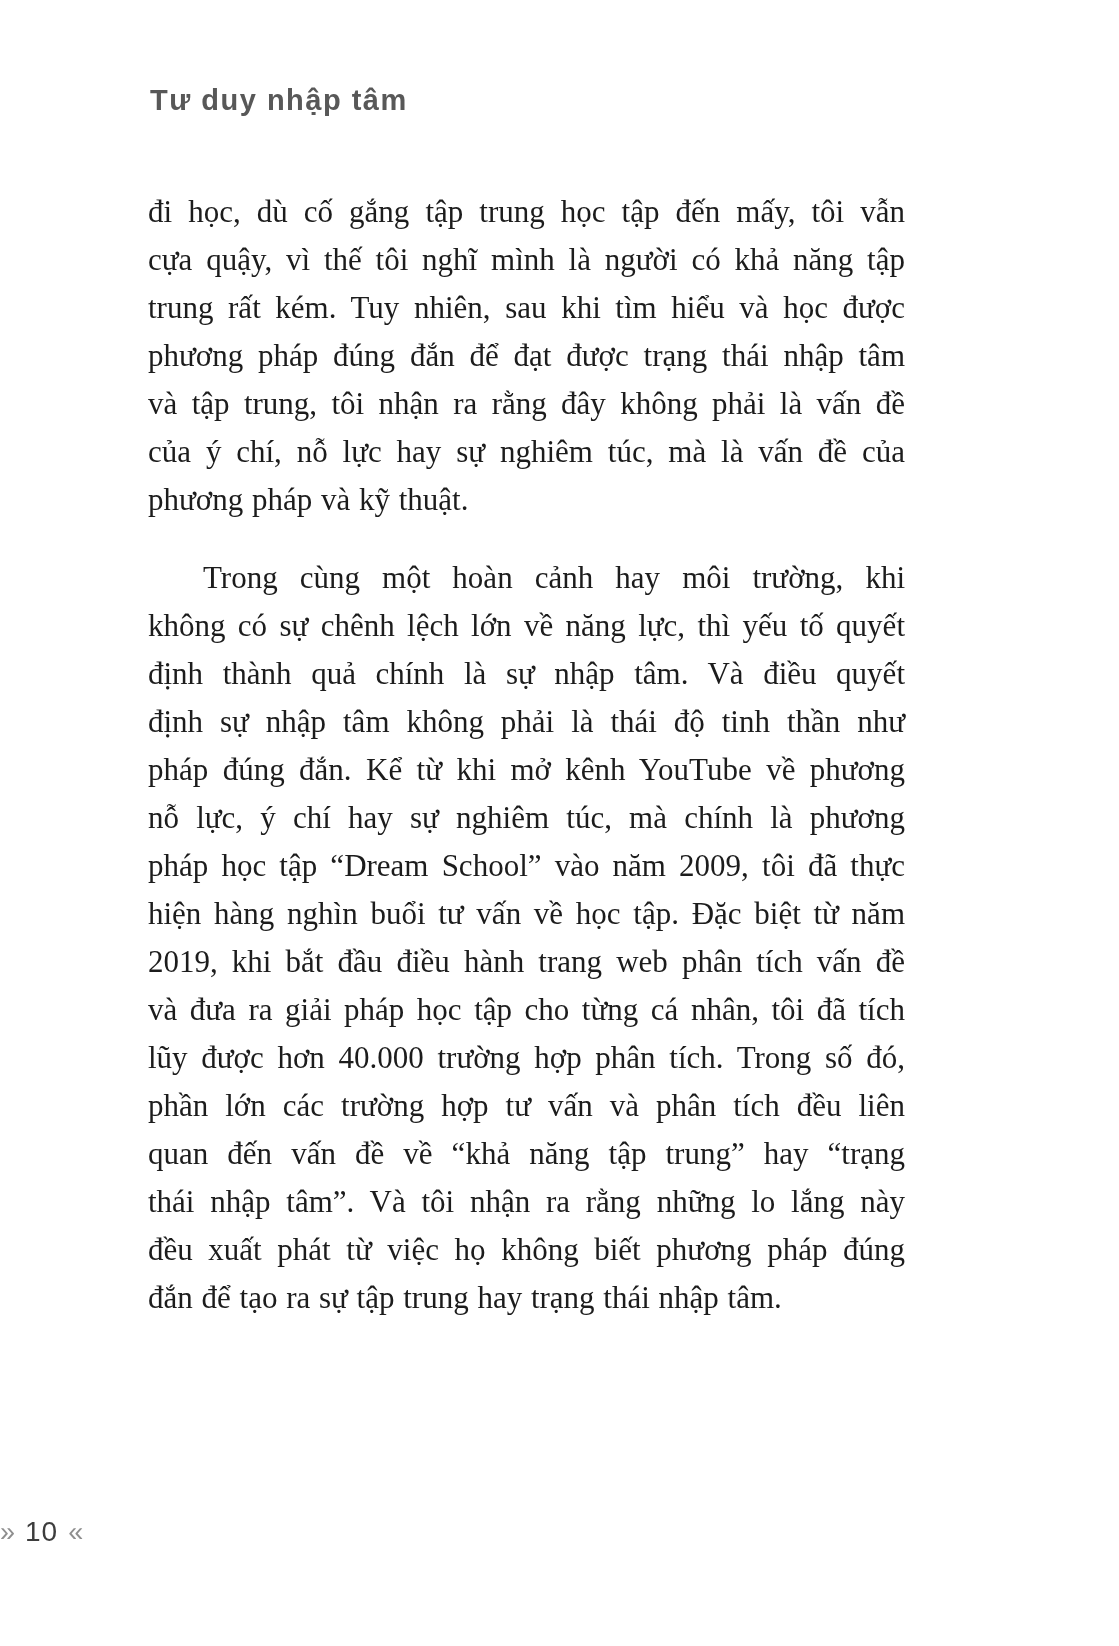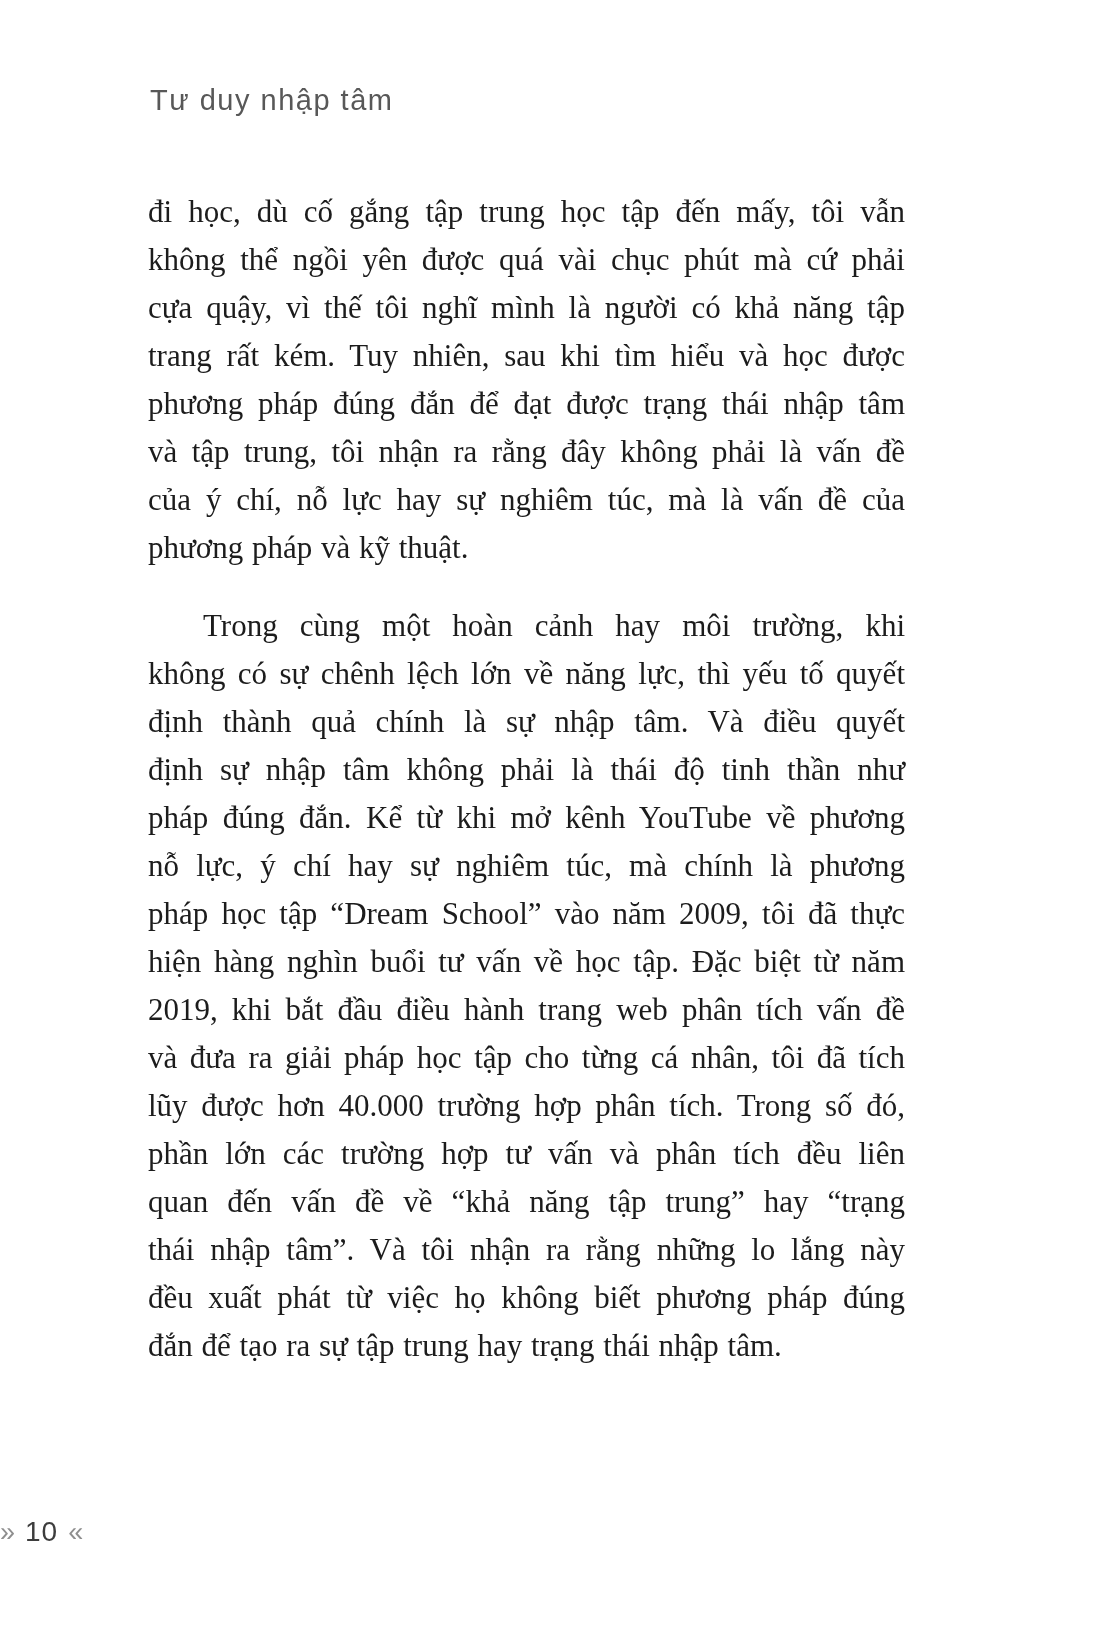--- a/index.html
+++ b/index.html
@@ -13,21 +13,21 @@
     height: 1646px;
     background: #ffffff;
     overflow: hidden;
     font-family: "Liberation Serif", serif;
   }
   .running-header {
     position: absolute;
     left: 150px;
     top: 84px;
     font-family: "Liberation Sans", sans-serif;
-    font-weight: 400;
+    font-weight: 700;
     font-size: 29px;
     letter-spacing: 1.5px;
     color: #585858;
   }
   .body-text {
     position: absolute;
     left: 148px;
     top: 188px;
     width: 757px;
     font-size: 31px;
@@ -72,23 +72,22 @@
 </head>
 <body>
 
 <div class="page">
 
   <div class="running-header">Tư duy nhập tâm</div>
 
   <div class="body-text" id="body-text">
       <div class="paragraph">
         <div class="line">đi học, dù cố gắng tập trung học tập đến mấy, tôi vẫn</div>
-        <div class="line">không thể ngồi yên được quá vài chục phút mà cứ phải</div>
         <div class="line">cựa quậy, vì thế tôi nghĩ mình là người có khả năng tập</div>
-        <div class="line">trang rất kém. Tuy nhiên, sau khi tìm hiểu và học được</div>
+        <div class="line">trung rất kém. Tuy nhiên, sau khi tìm hiểu và học được</div>
         <div class="line">phương pháp đúng đắn để đạt được trạng thái nhập tâm</div>
         <div class="line">và tập trung, tôi nhận ra rằng đây không phải là vấn đề</div>
         <div class="line">của ý chí, nỗ lực hay sự nghiêm túc, mà là vấn đề của</div>
         <div class="line last">phương pháp và kỹ thuật.</div>
       </div>
       <div class="paragraph">
         <div class="line indent">Trong cùng một hoàn cảnh hay môi trường, khi</div>
         <div class="line">không có sự chênh lệch lớn về năng lực, thì yếu tố quyết</div>
         <div class="line">định thành quả chính là sự nhập tâm. Và điều quyết</div>
         <div class="line">định sự nhập tâm không phải là thái độ tinh thần như</div>

